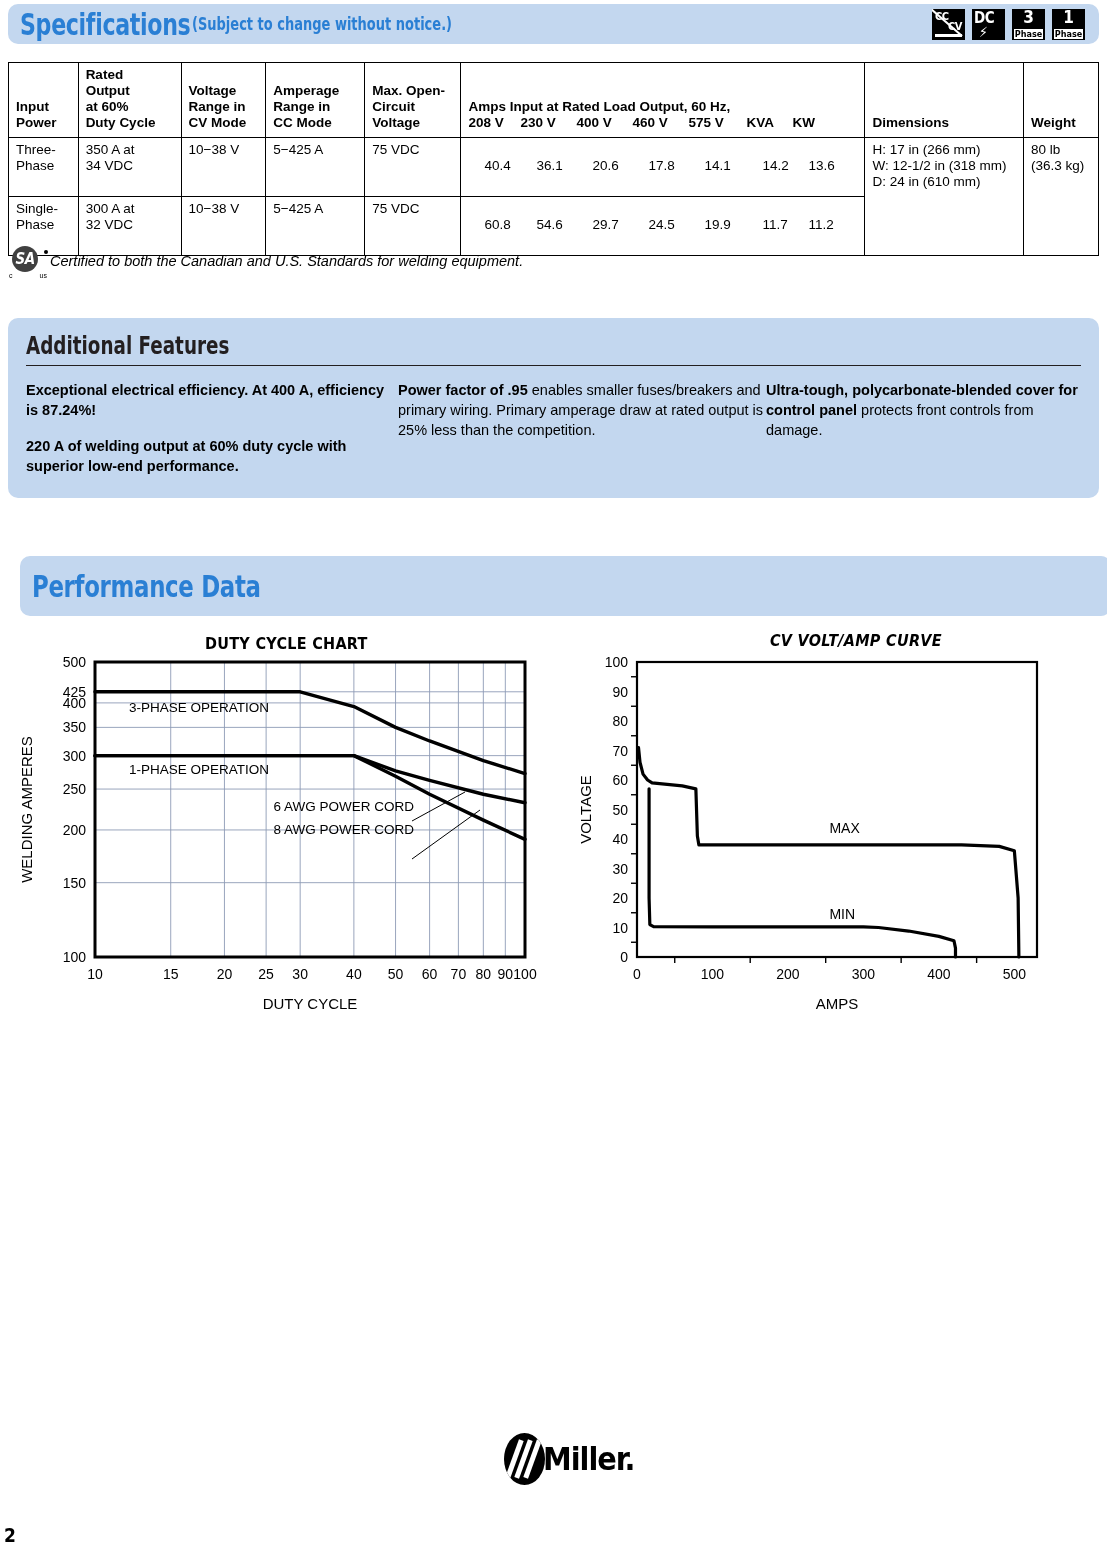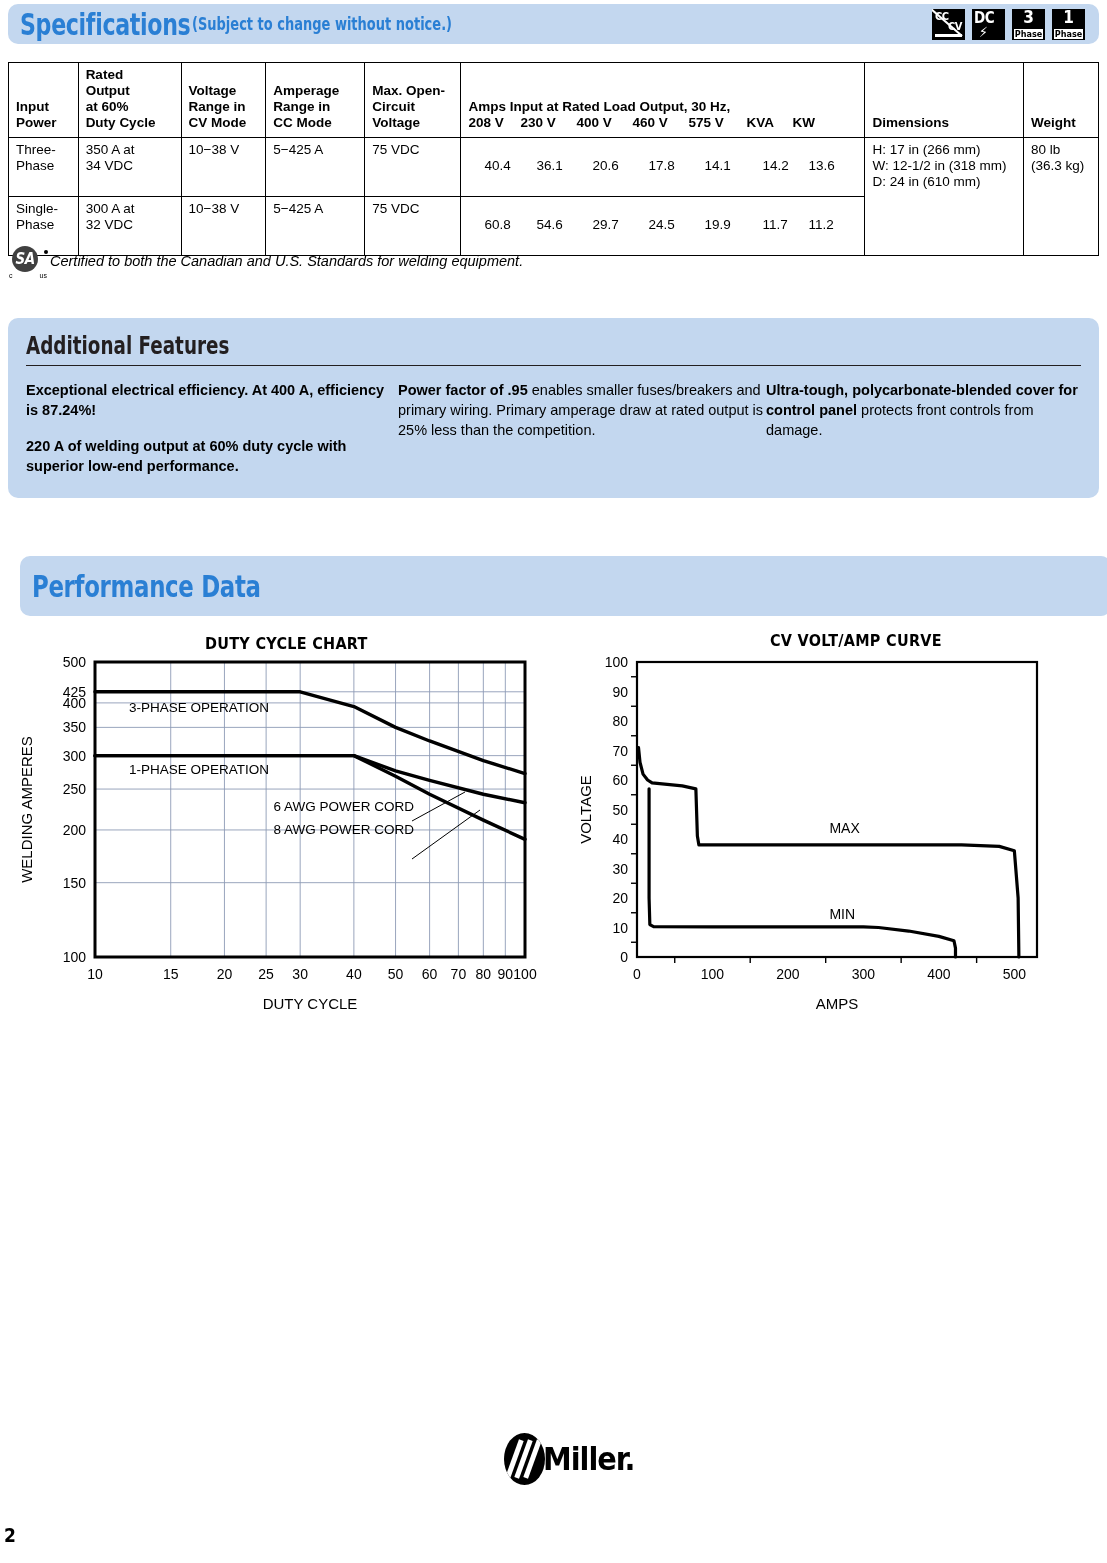--- a/index.html
+++ b/index.html
@@ -131,21 +131,21 @@
   .fcol p { margin-bottom: 16px; }
   .fcol b { font-weight: bold; }
 
   
   .chart-title {
     position: absolute; font-weight: bold; font-size: 16px;
     font-family: "DejaVu Sans Condensed", "Liberation Sans Narrow", "Liberation Sans", sans-serif;
     letter-spacing: 0.3px;
   }
   #duty-title { left: 205px; top: 634px; }
-  #cv-title   { left: 770px; top: 631px; }
+  #cv-title   { left: 770px; top: 631px; font-style: italic; }
 
   svg text { font-family: "Liberation Sans", sans-serif; }
 
   
   #page-num {
     position: absolute; left: 4px; top: 1524px;
     font-family: "DejaVu Sans Condensed", "Liberation Sans Narrow", "Liberation Sans", sans-serif;
     font-weight: bold; font-size: 19px;
   }
   #footer-logo { position: absolute; left: 504px; top: 1433px; display: flex; align-items: center; }
@@ -207,21 +207,21 @@
           <div>Amperage</div>
           <div>Range in</div>
           <div>CC Mode</div>
         </th>
         <th style="width:105px">
           <div>Max. Open-</div>
           <div>Circuit</div>
           <div>Voltage</div>
         </th>
         <th style="width:350px" class="amps-head">
-          <div class="l1">Amps Input at Rated Load Output, 30 Hz,</div>
+          <div class="l1">Amps Input at Rated Load Output, 60 Hz,</div>
           <div class="amps-head-inner">
             <div class="c208">208 V</div>
             <div class="c230">230 V</div>
             <div class="c400">400 V</div>
             <div class="c460">460 V</div>
             <div class="c575">575 V</div>
             <div class="ckva">KVA</div>
             <div class="ckw">KW</div>
           </div>
         </th>

